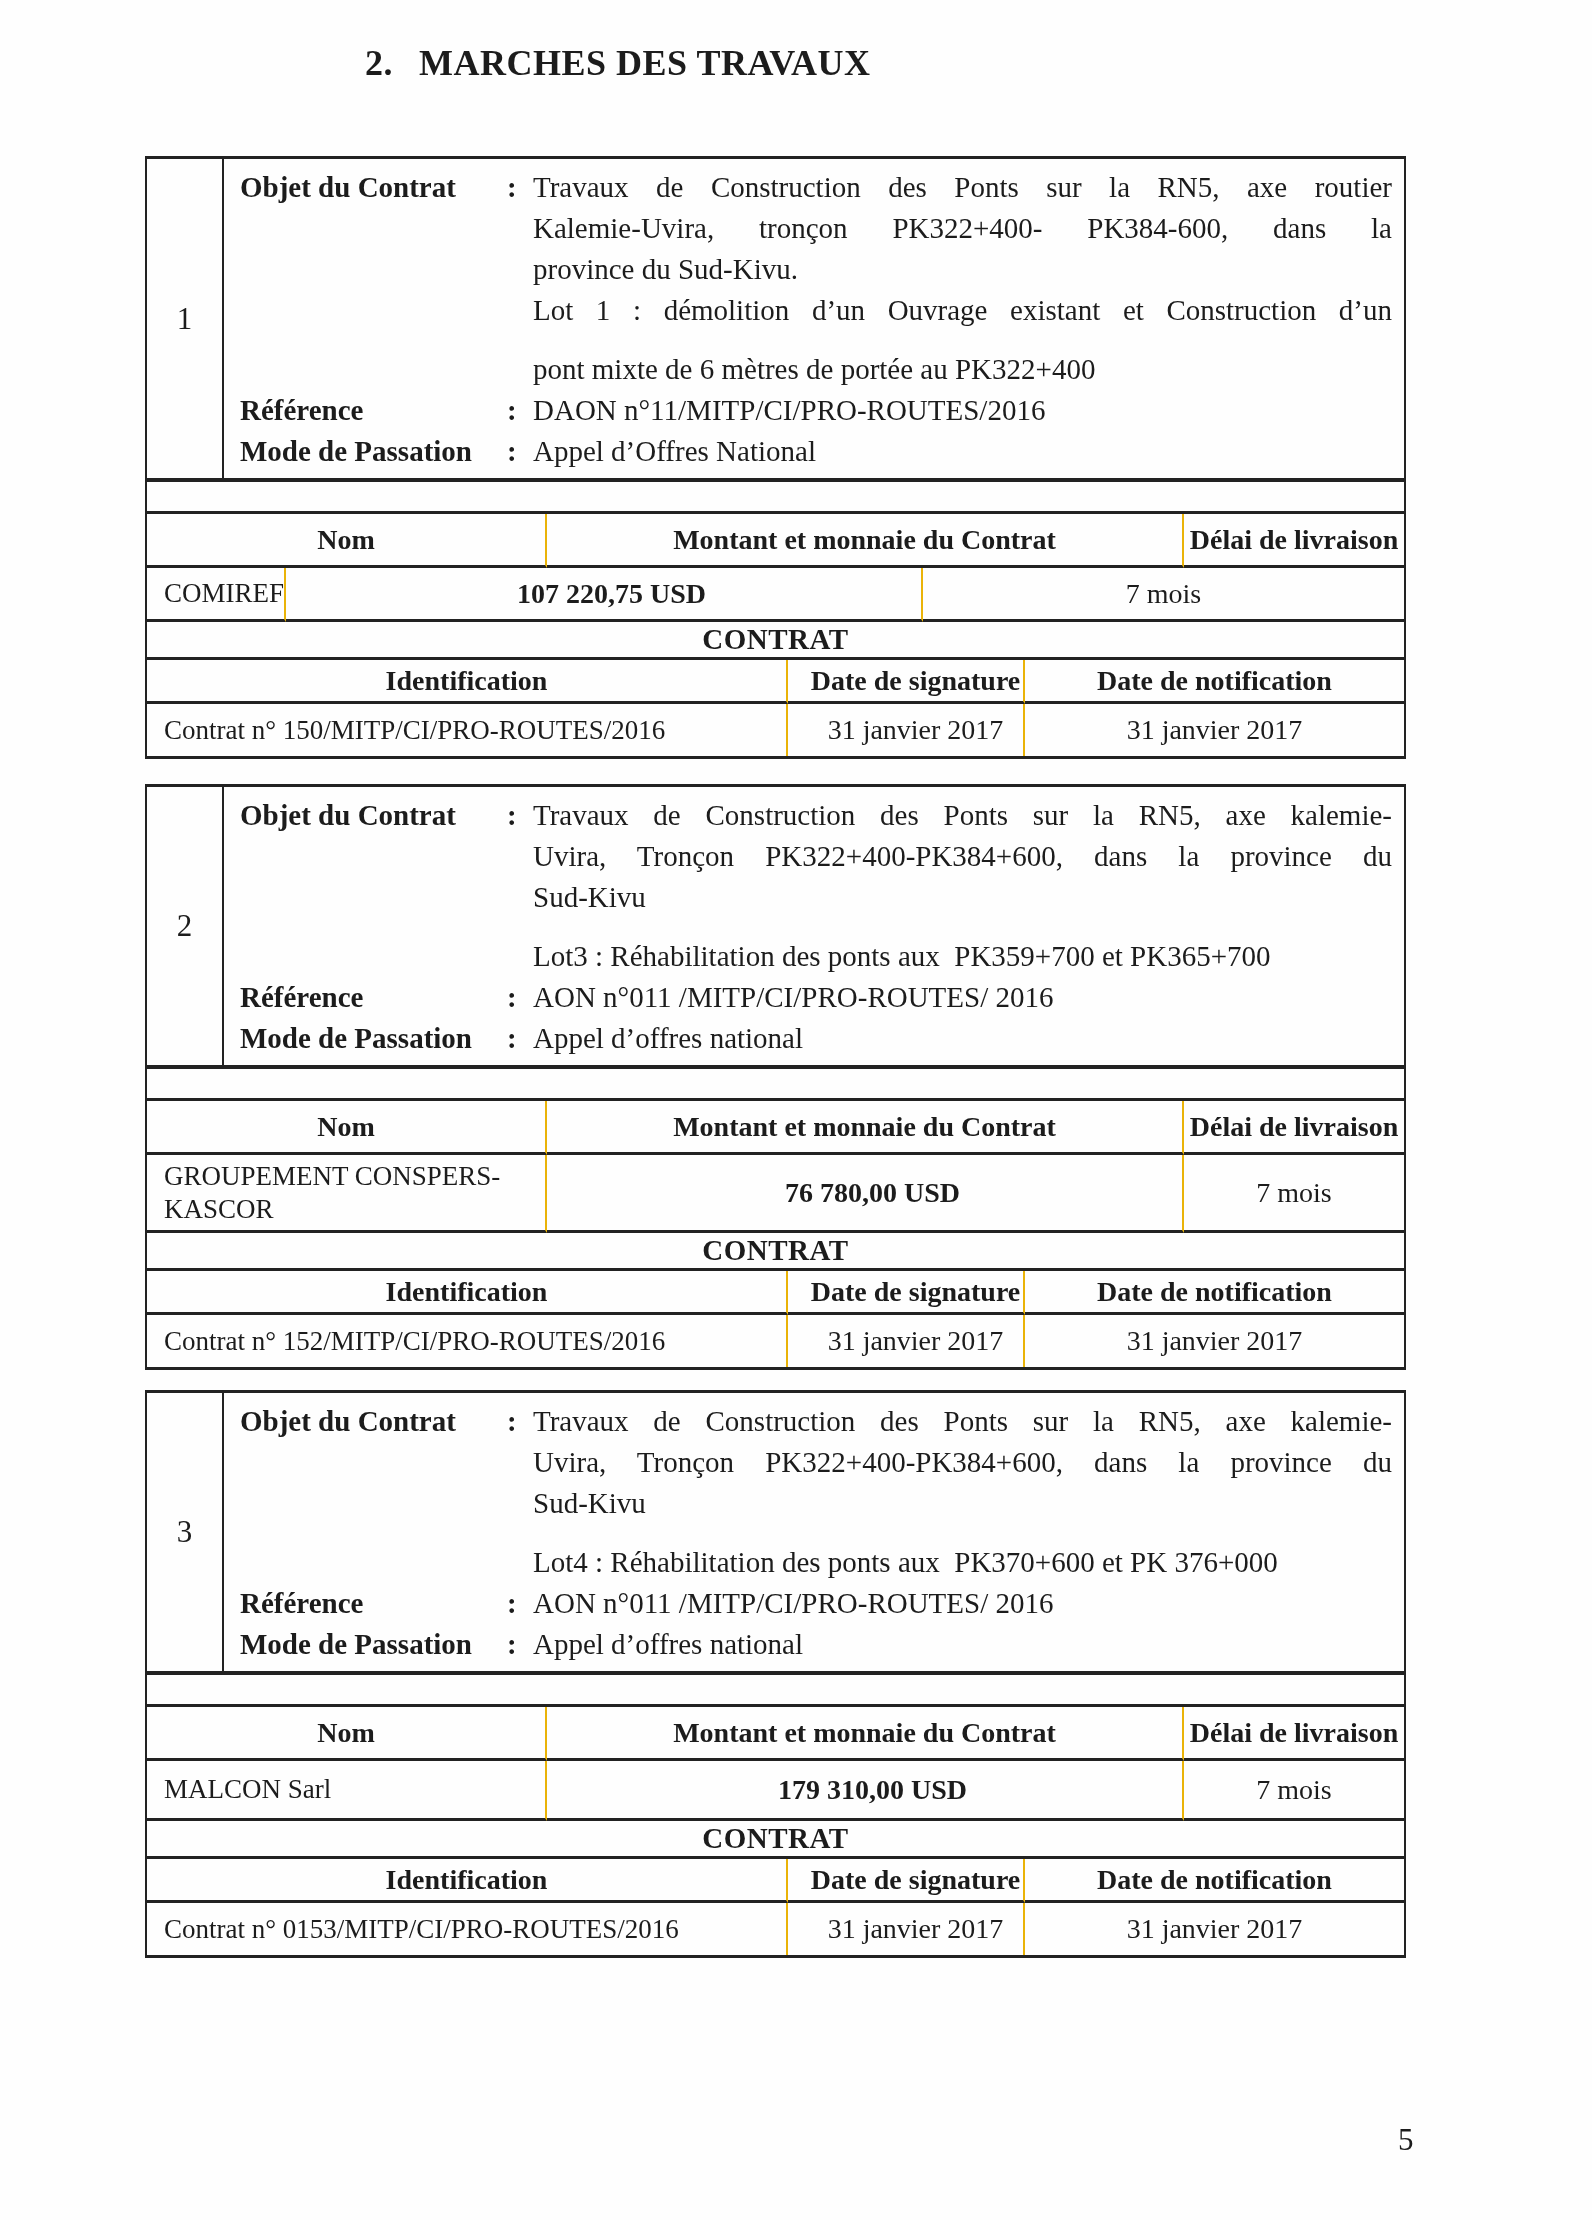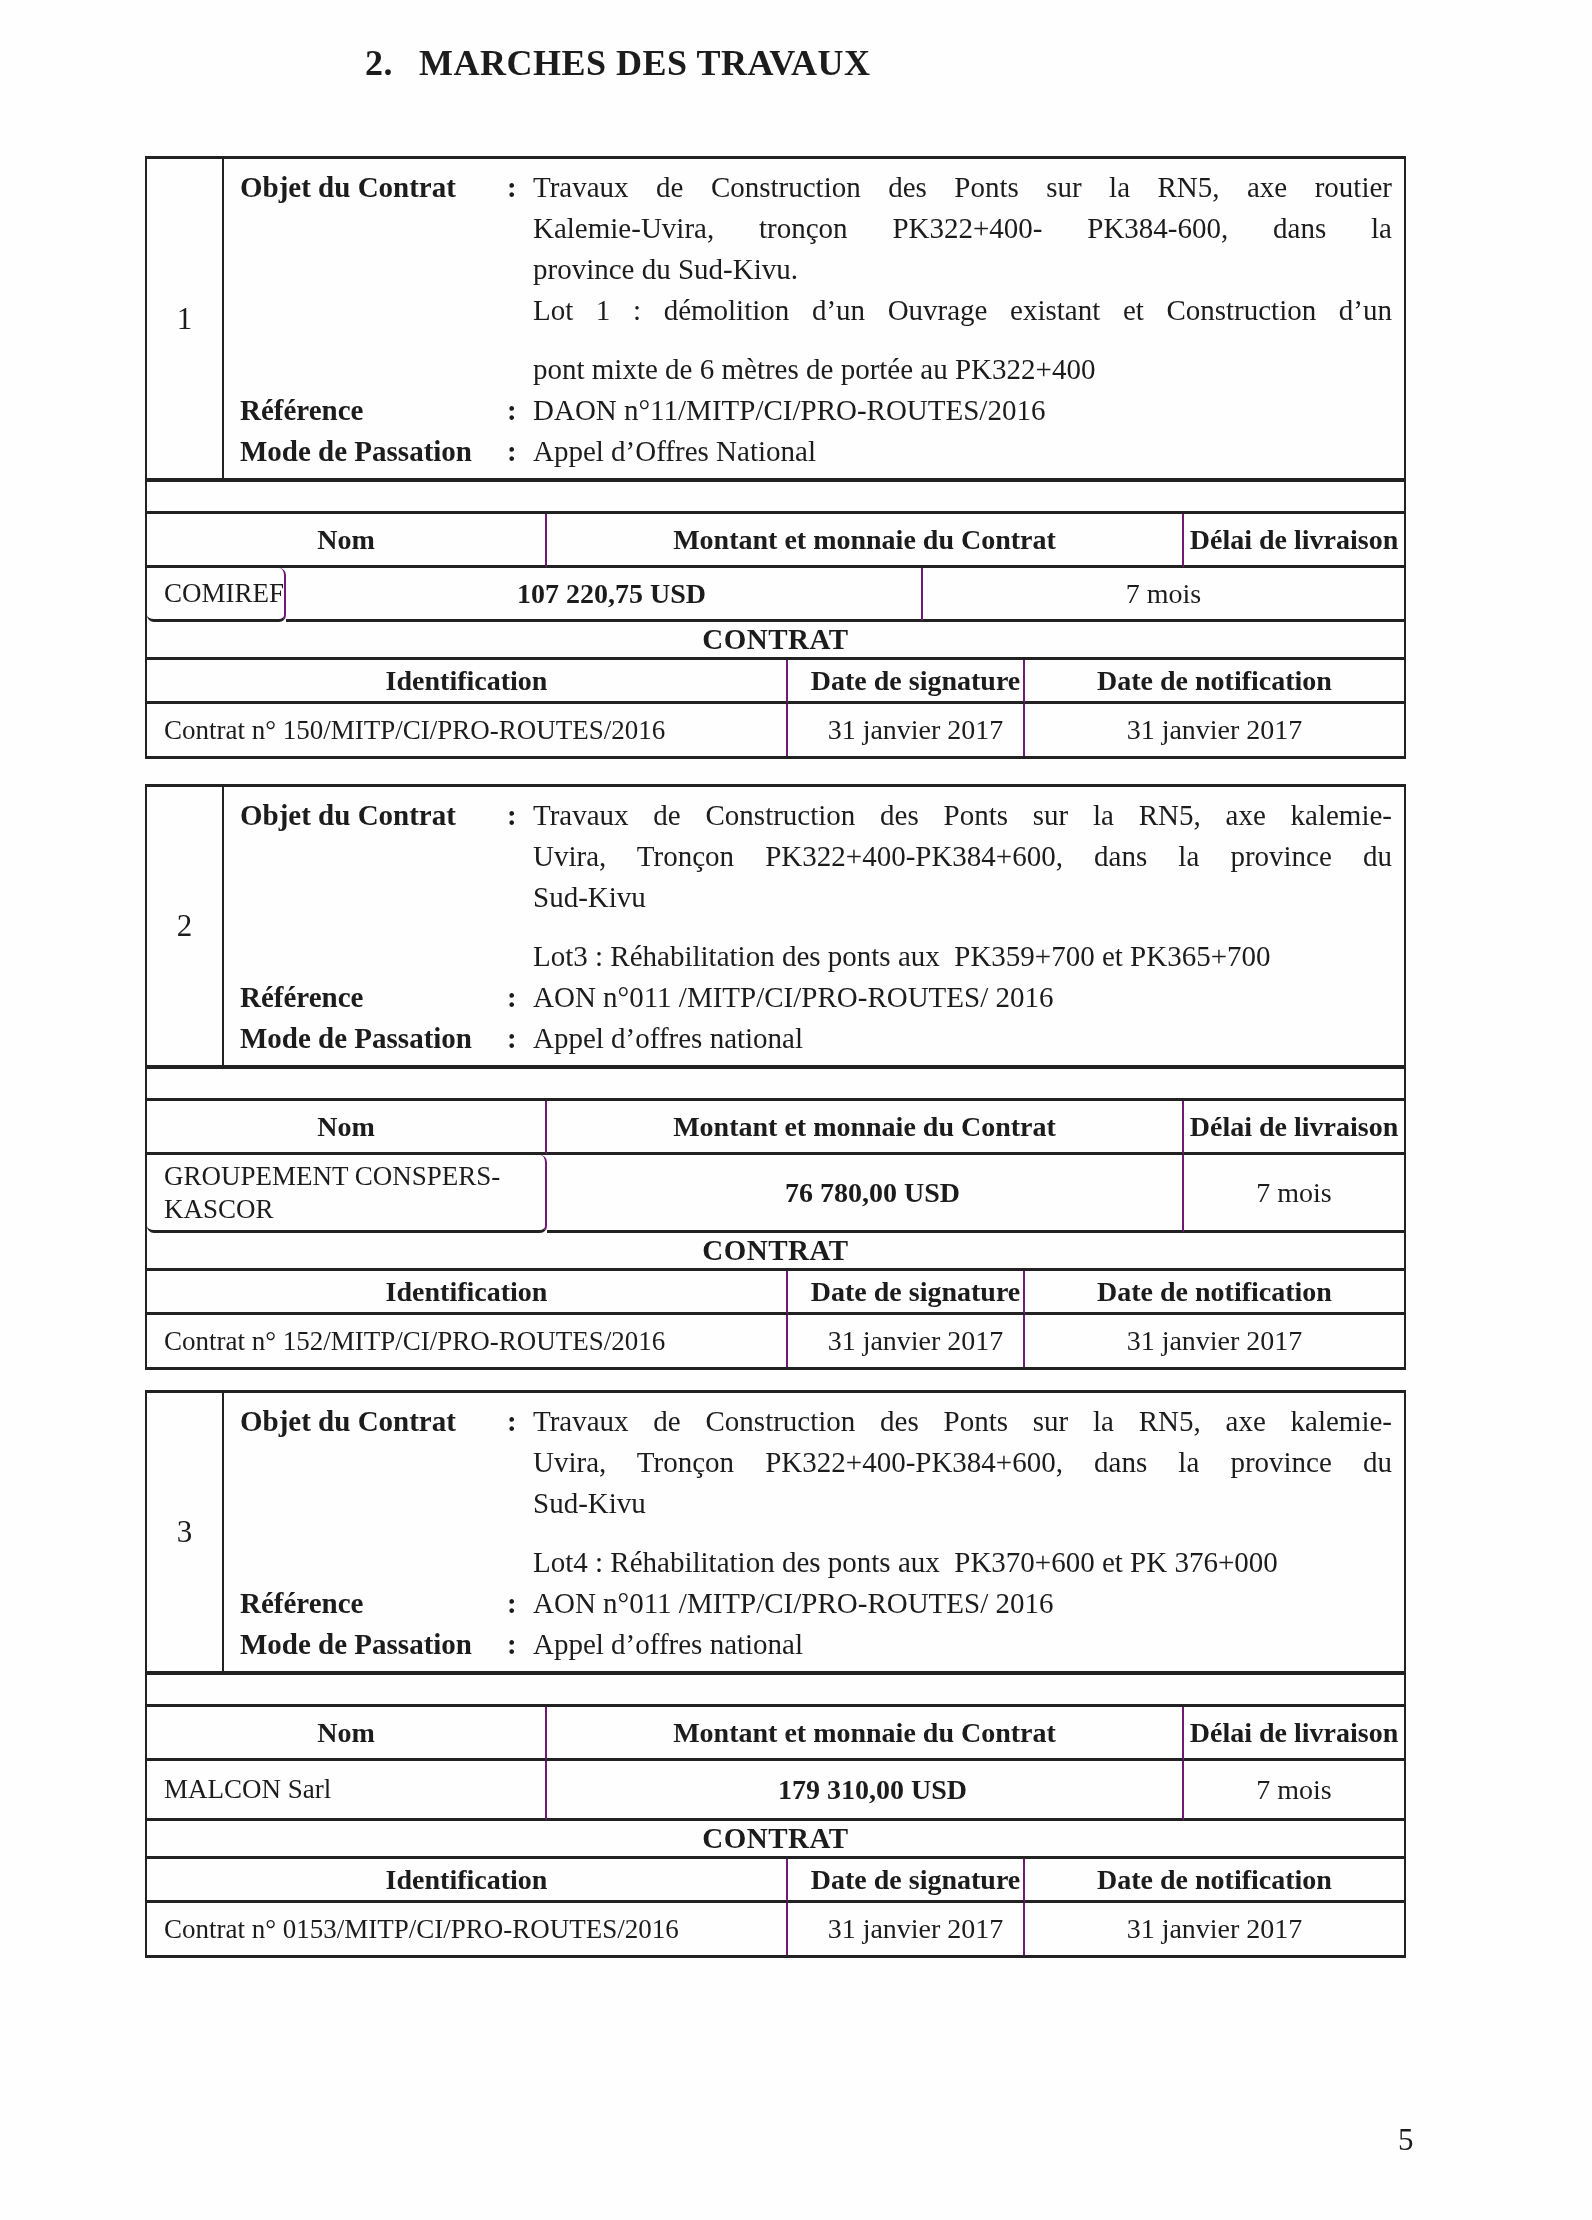--- a/index.html
+++ b/index.html
@@ -50,33 +50,33 @@
     padding: 8px 12px 6px 16px;
     font-size: 29px;
     line-height: 41px;
   }
   .field { display: flex; }
   .f-label { width: 267px; flex: none; font-weight: bold; }
   .f-colon { width: 26px; flex: none; font-weight: bold; }
   .f-value { flex: 1; }
   .jline { text-align: justify; text-align-last: justify; }
   .pre { white-space: pre; margin-top: 18px; }
-  .pre-line { white-space: pre-line; border-radius: 7px; }
+  .pre-line { white-space: pre-line; }
 
   .tbl {
     border: 2px solid #222;
     border-top-width: 3px;
     border-bottom-width: 3px;
     margin-top: -2px;
     background: #fefefe;
   }
   .gap-row { height: 32px; border-bottom: 3px solid #222; }
   .row3 { display: flex; }
   .c {
-    border-right: 2px solid #701a75;
+    border-right: 2px solid #eab308;
     border-bottom: 3px solid #222;
     display: flex;
     align-items: center;
     justify-content: center;
     font-size: 28px;
     text-align: center;
   }
   .row3 .c:last-child { border-right: none; }
   .row3.last .c { border-bottom: none; }
   .hdr { font-weight: bold; height: 54px; }

